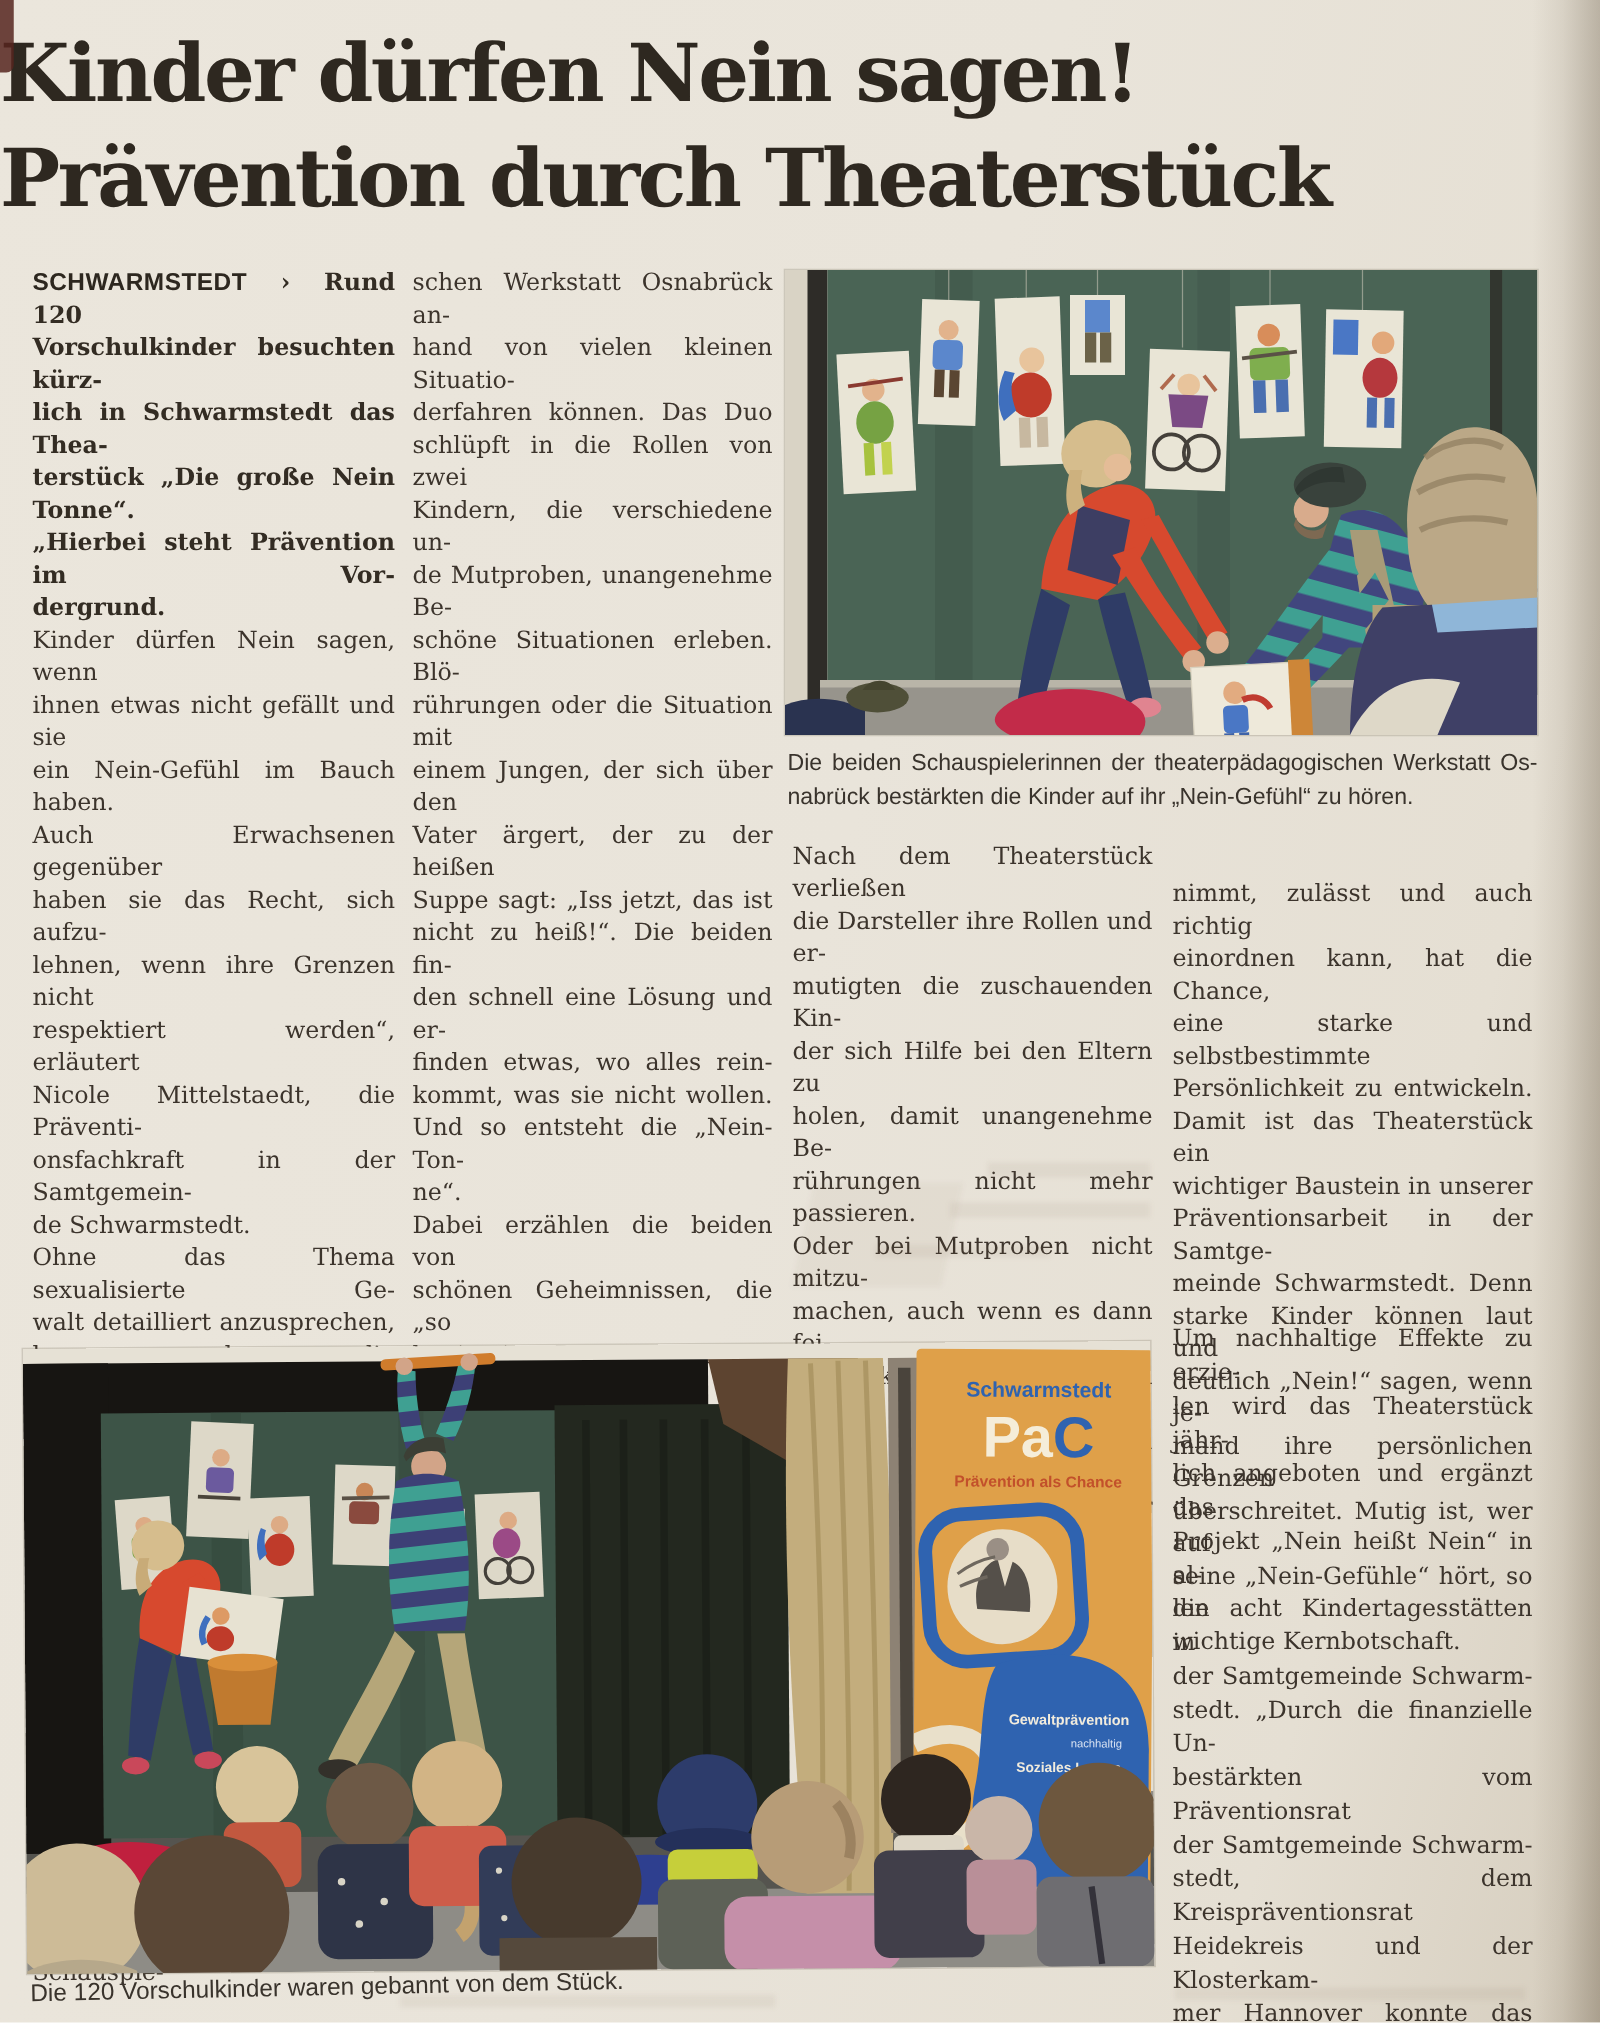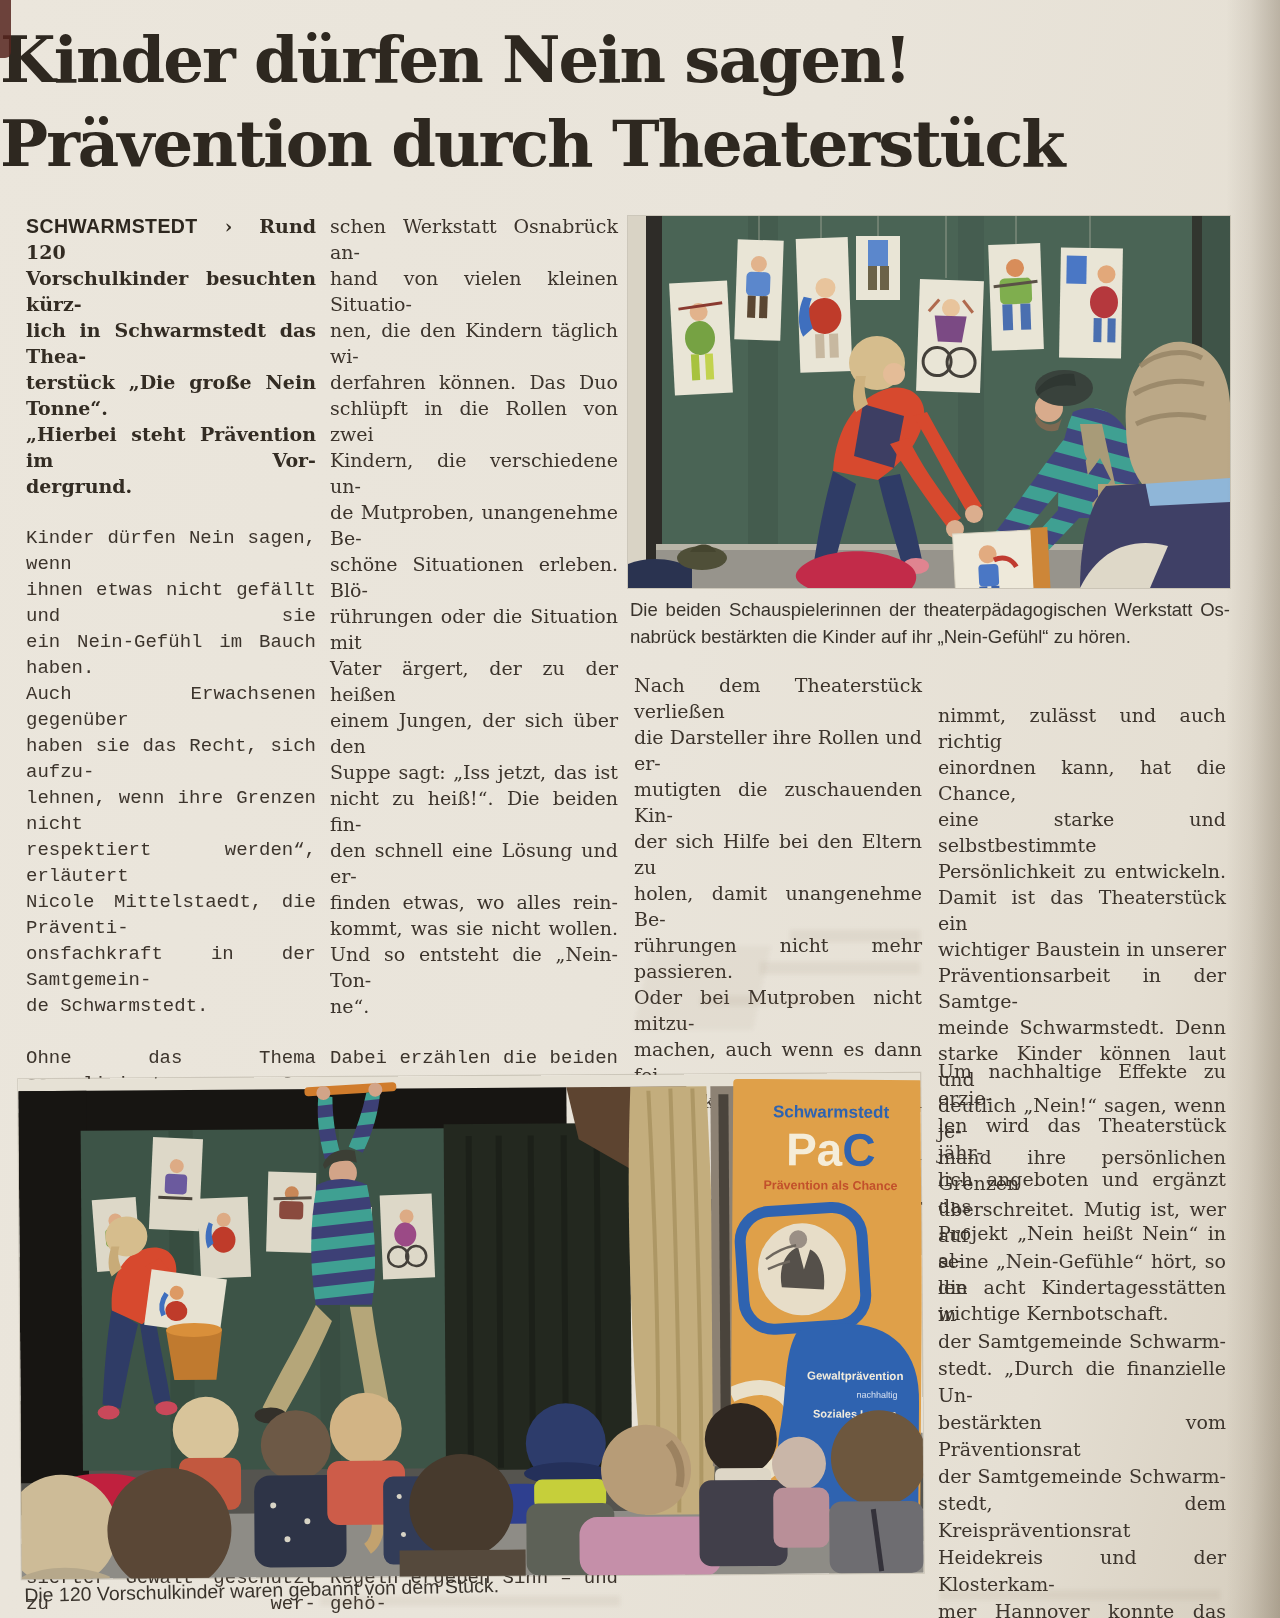--- a/index.html
+++ b/index.html
@@ -8,21 +8,21 @@
     background:linear-gradient(105deg,#ebe6dc 0%,#e9e4da 50%,#e5dfd3 82%,#d8d0c1 97%,#cfc6b6 100%);
     font-family:"DejaVu Serif",serif;color:#3a332b;
   }
   .abs{position:absolute;}
   
   .headline{left:0;top:16px;width:1280px;text-align:left;
     font-family:"DejaVu Serif",serif;font-weight:bold;color:#2e2820;
     font-size:64px;letter-spacing:-2px;line-height:84px;}
   
   .col{position:absolute;width:288px;font-size:19px;line-height:26px;color:#3c342c;}
-  .para+.para{margin-top:26px;font-family:Liberation Mono, monospace;}
+  .para+.para{}
   .tline{text-align:justify;text-align-last:justify;white-space:normal;}
   .tline.end{text-align-last:left;}
   .bold-para{font-weight:bold;color:#332c23;}
   .lead-in{font-family:"Liberation Sans","DejaVu Sans",sans-serif;font-weight:bold;
     font-size:19.5px;letter-spacing:.4px;color:#2d271f;}
   
   .caption{font-family:"Liberation Sans","DejaVu Sans",sans-serif;font-size:18.5px;
     line-height:27px;color:#39332c;}
   .cap-just{text-align:justify;text-align-last:justify;}
   
@@ -75,29 +75,28 @@
       <div class="tline">voraussetzung, um vor sexuali-</div>
       <div class="tline">sierter Gewalt geschützt zu wer-</div>
       <div class="tline">den. Diese wichtige Botschaft</div>
       <div class="tline">vermitteln die beiden Schauspie-</div>
     </div>
   </div>
 <div class="col" style="left:330px;top:213px;">
     <div class="para">
       <div class="tline">schen Werkstatt Osnabrück an-</div>
       <div class="tline">hand von vielen kleinen Situatio-</div>
-      <div class="tline">nen, die den Kindern täglich wi-</div>
       <div class="tline">derfahren können. Das Duo</div>
       <div class="tline">schlüpft in die Rollen von zwei</div>
       <div class="tline">Kindern, die verschiedene un-</div>
       <div class="tline">de Mutproben, unangenehme Be-</div>
       <div class="tline">schöne Situationen erleben. Blö-</div>
       <div class="tline">rührungen oder die Situation mit</div>
+      <div class="tline">einem Jungen, der sich über den</div>
       <div class="tline">Vater ärgert, der zu der heißen</div>
-      <div class="tline">einem Jungen, der sich über den</div>
       <div class="tline">Suppe sagt: „Iss jetzt, das ist</div>
       <div class="tline">nicht zu heiß!“. Die beiden fin-</div>
       <div class="tline">den schnell eine Lösung und er-</div>
       <div class="tline">finden etwas, wo alles rein-</div>
       <div class="tline">kommt, was sie nicht wollen.</div>
       <div class="tline">Und so entsteht die „Nein-Ton-</div>
       <div class="tline end">ne“.</div>
     </div>
     <div class="para">
       <div class="tline">Dabei erzählen die beiden von</div>

